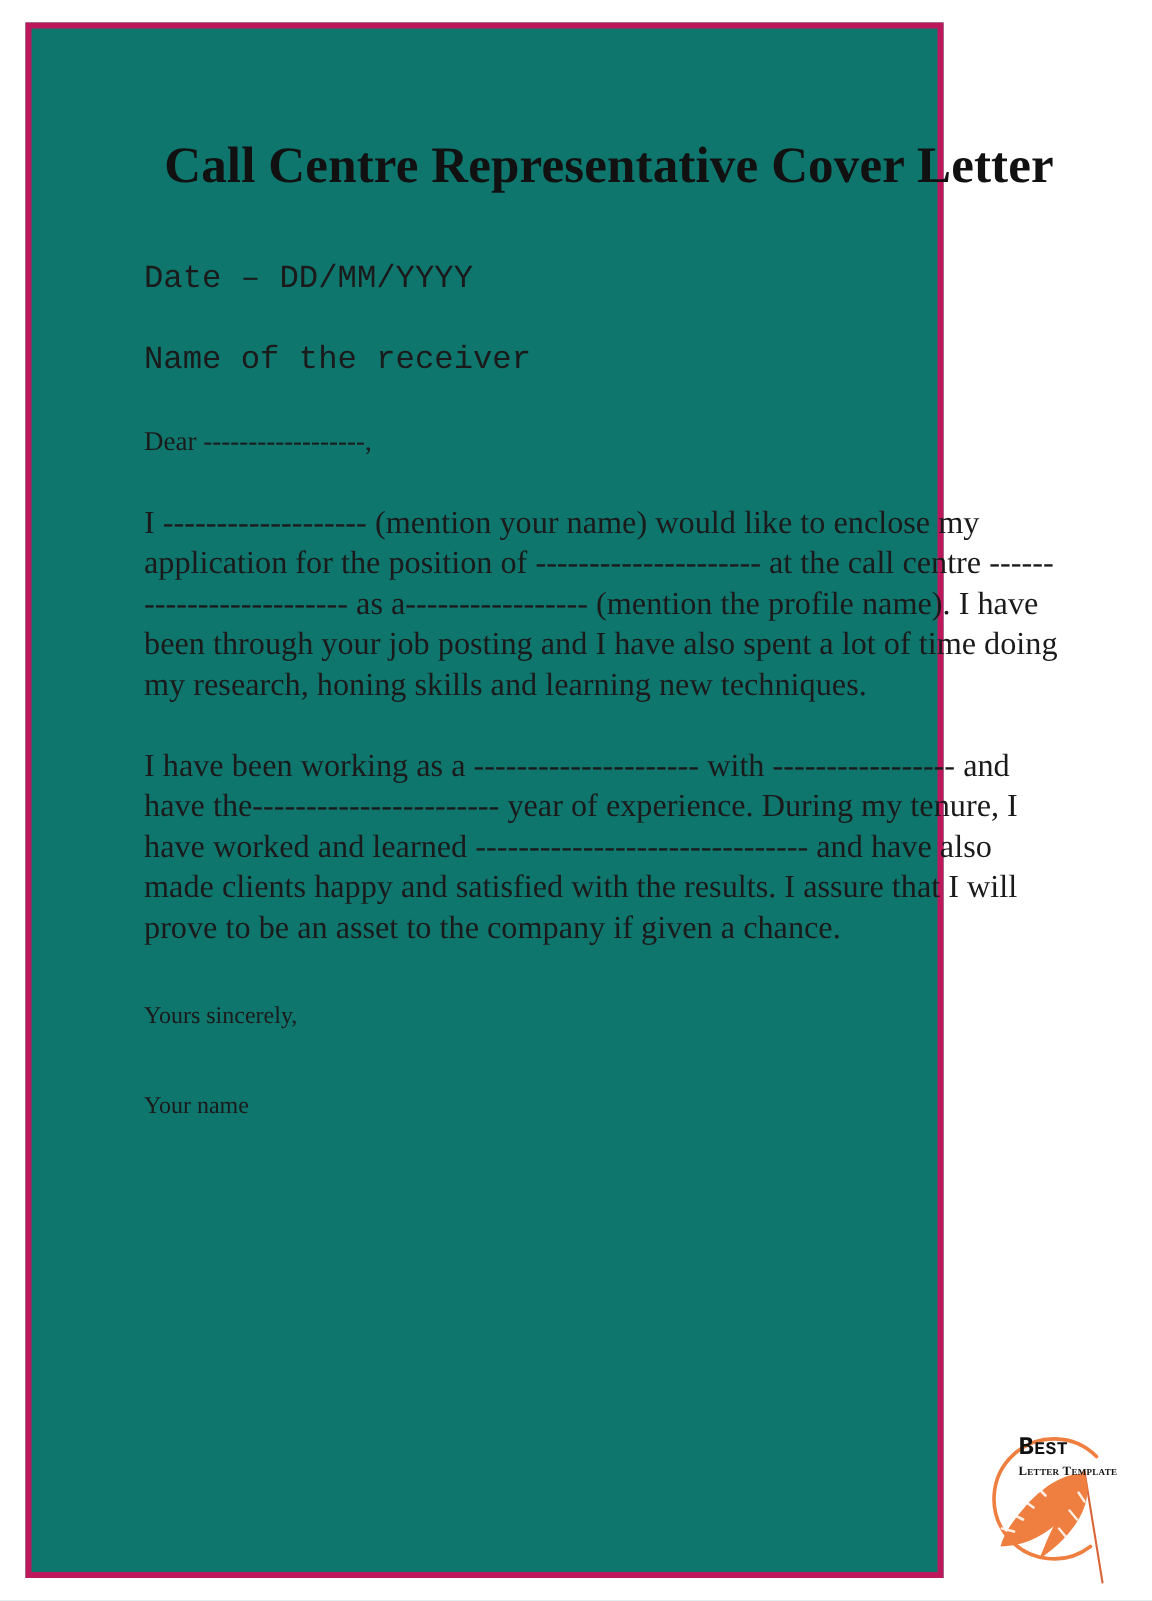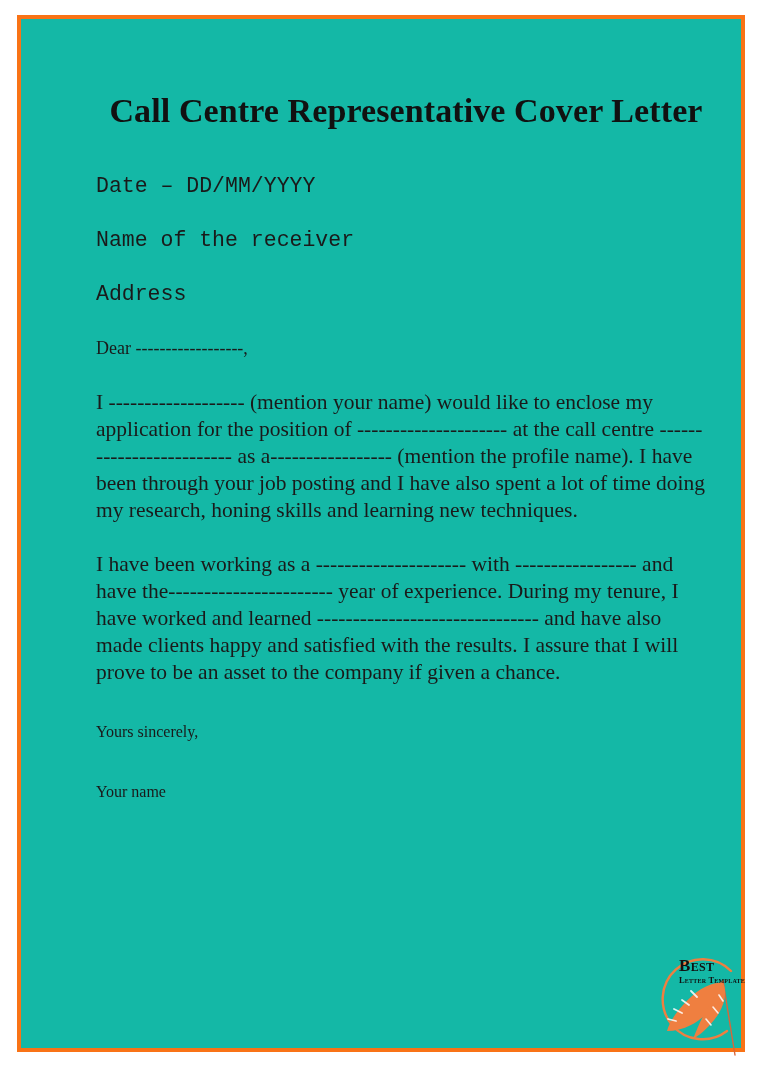--- a/index.html
+++ b/index.html
@@ -21,25 +21,25 @@
     top: 0;
     width: 768px;
     height: 1067px;
     background: #ffffff;
   }
 
   .border-frame {
     position: absolute;
     left: 17px;
     top: 15px;
-    width: 728px;
+    width: 612px;
     height: 1037px;
-    border: 4px solid #f97316;
+    border: 4px solid #be185d;
     box-sizing: border-box;
-    background: #14b8a6;
+    background: #0f766e;
   }
 
   .content {
     position: absolute;
     left: 75px;
     top: 60px;
     width: 620px;
   }
 
   .letter-title {
@@ -118,21 +118,21 @@
   }
   .logo-text {
     position: absolute;
     left: 40px;
     top: 10px;
     width: 74px;
     text-align: left;
     pointer-events: none;
   }
   .logo-best {
-    font-family: Liberation Serif, serif;
+    font-family: Liberation Mono, monospace;
     font-weight: bold;
     font-size: 17px;
     line-height: 17px;
     color: #111111;
     font-variant: small-caps;
     letter-spacing: 0.3px;
   }
   .logo-sub {
     font-family: "Liberation Serif", "DejaVu Serif", serif;
     font-weight: bold;
@@ -150,21 +150,20 @@
 <div class="page">
   <div class="border-frame">
 
     <div class="content">
 
       <h1 class="letter-title">Call Centre Representative Cover Letter</h1>
 
       <div class="meta-block">
         <div class="meta-line">Date – DD/MM/YYYY</div>
         <div class="meta-line">Name of the receiver</div>
-        <div class="meta-line">Address</div>
         <div class="salutation">Dear ------------------,</div>
       </div>
 
       <div class="body-block">
         <p class="para">I ------------------- (mention your name) would like to enclose my application for the position of --------------------- at the call centre ------------------------- as a----------------- (mention the profile name). I have been through your job posting and I have also spent a lot of time doing my research, honing skills and learning new techniques.</p>
         <p class="para">I have been working as a --------------------- with ----------------- and have the----------------------- year of experience. During my tenure, I have worked and learned ------------------------------- and have also made clients happy and satisfied with the results. I assure that I will prove to be an asset to the company if given a chance.</p>
       </div>
 
       <div class="sign-off">
         <div class="sign-line">Yours sincerely,</div>

